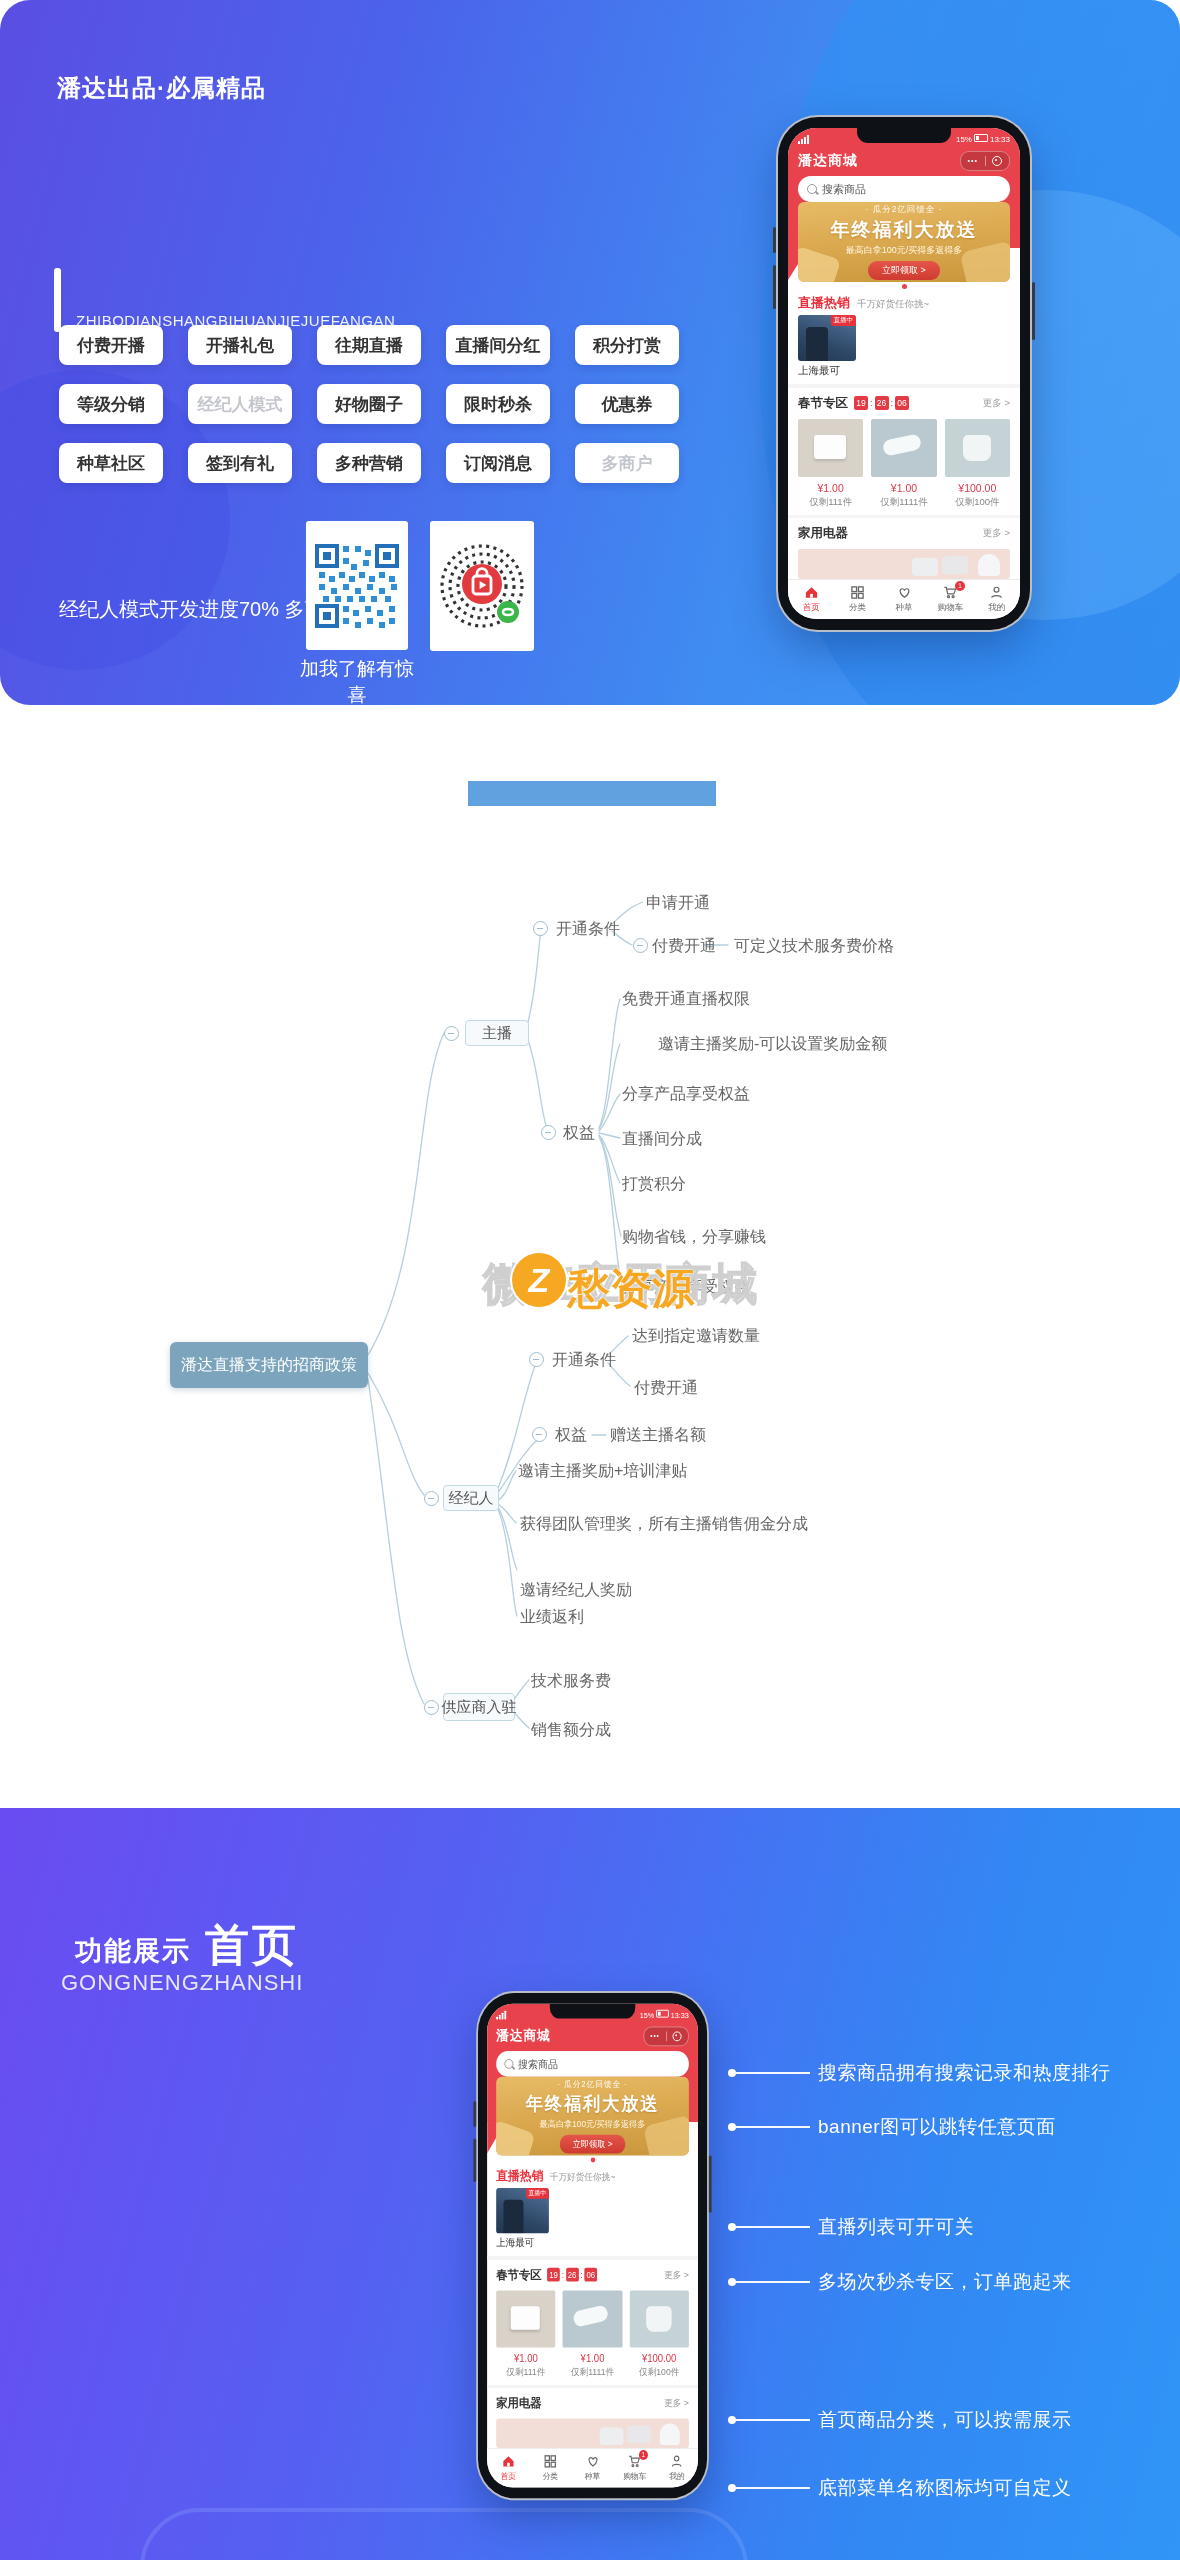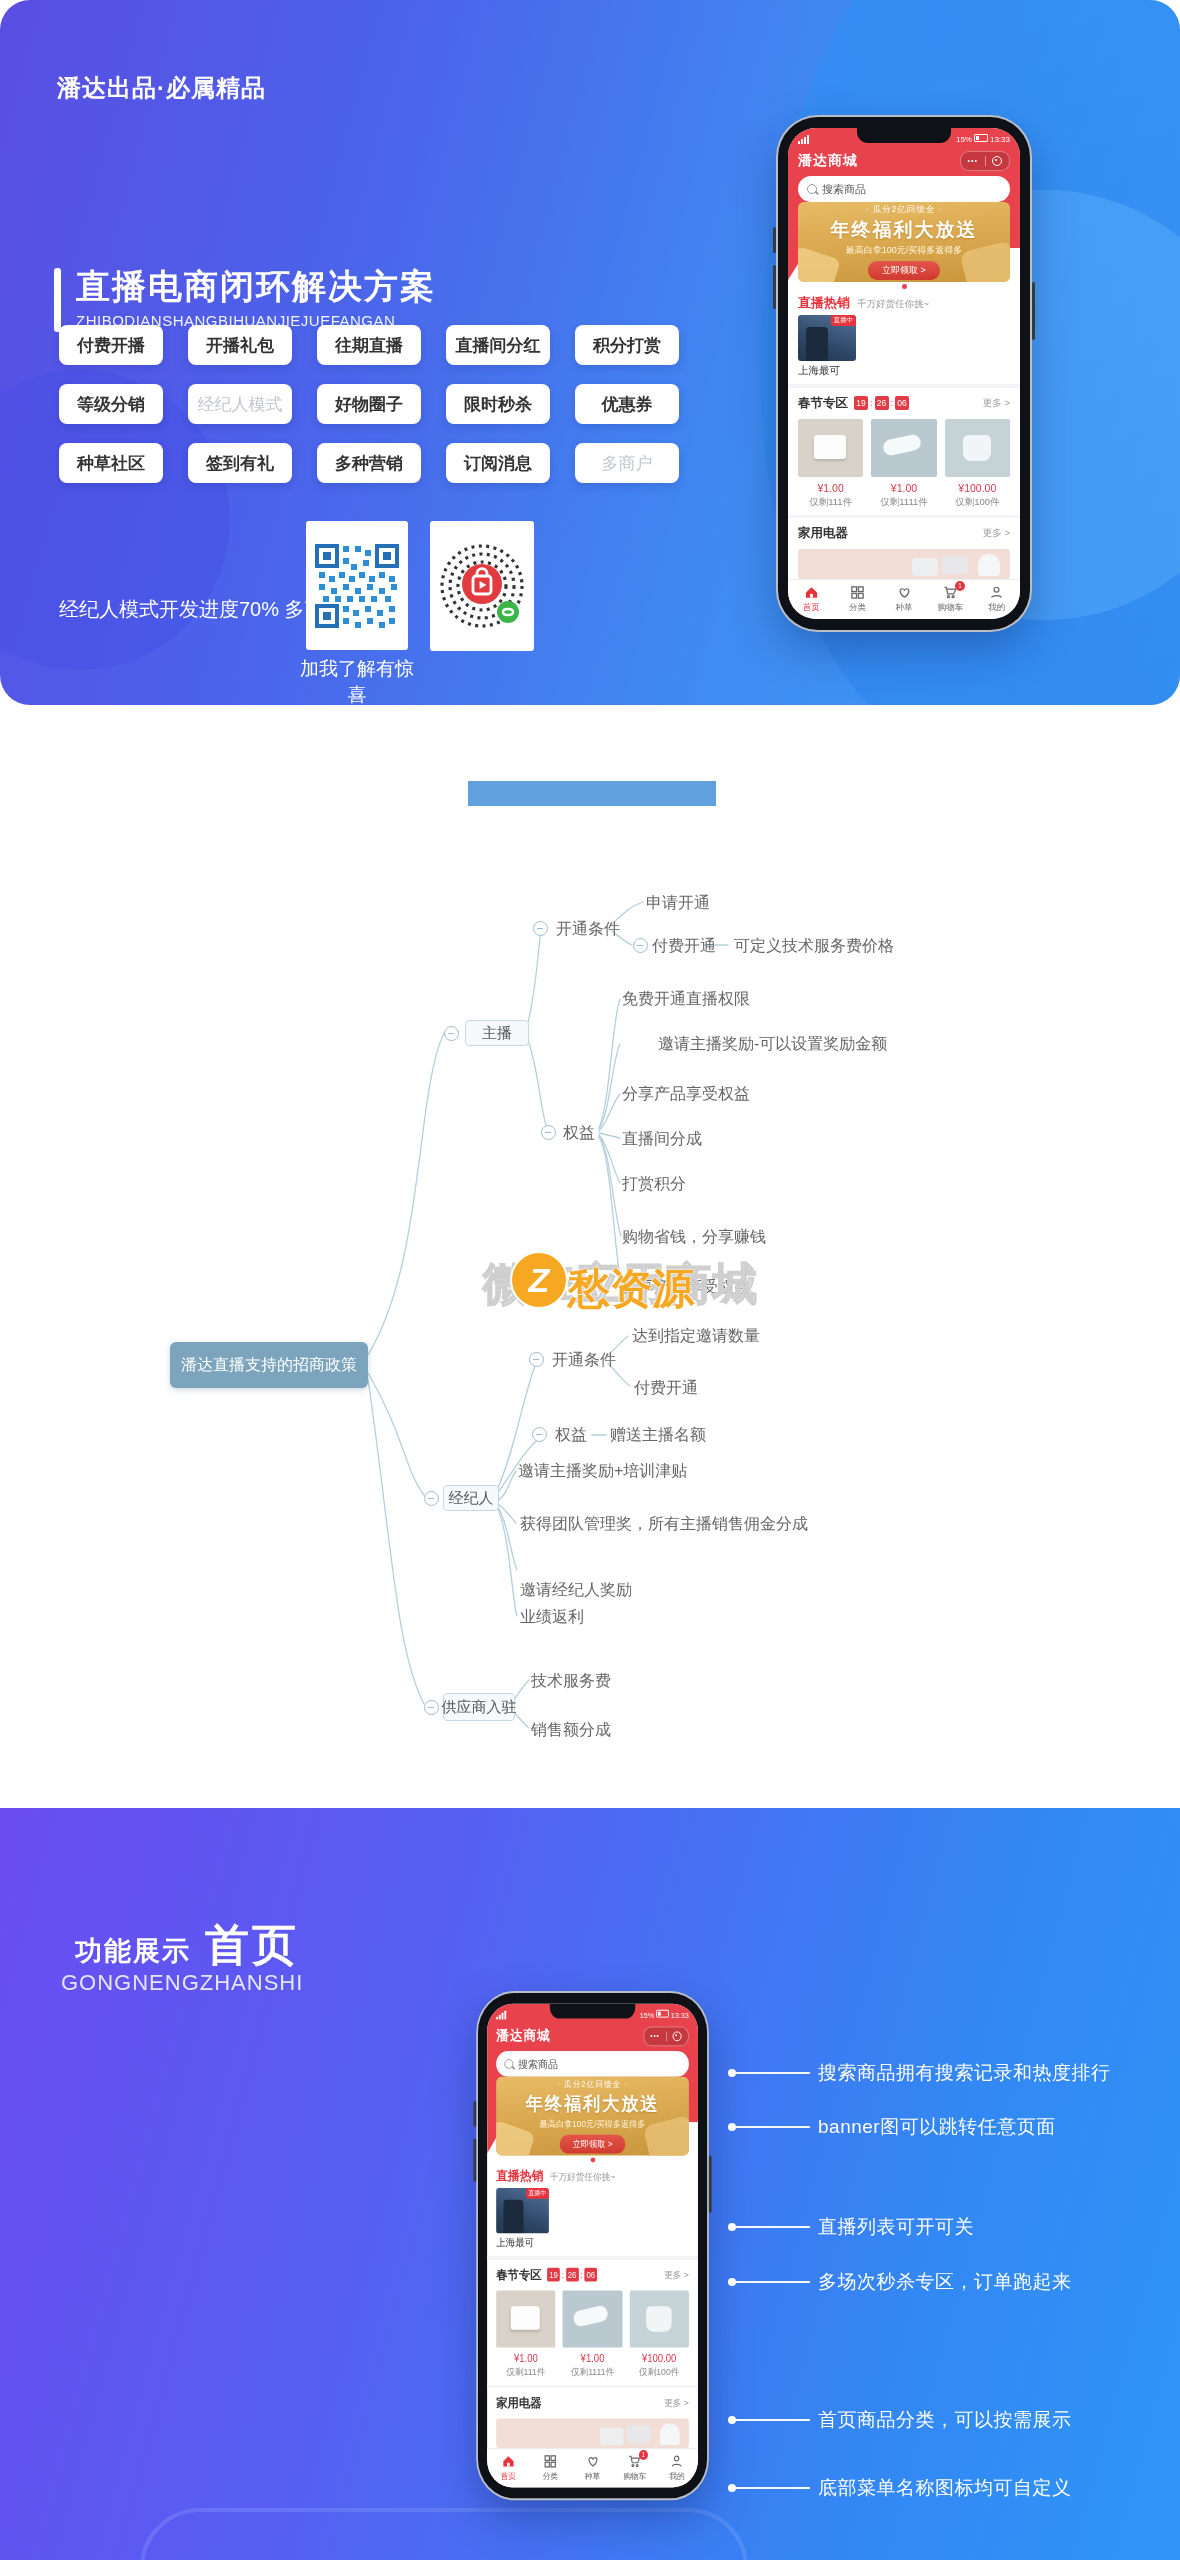--- a/index.html
+++ b/index.html
@@ -16,21 +16,21 @@
   .hero-circle2{position:absolute;left:-70px;top:370px;width:300px;height:300px;border-radius:50%;
                 background:rgba(64,72,230,.30);}
   .brand{position:absolute;left:57px;top:72px;color:#fff;font-size:24px;font-weight:bold;letter-spacing:1px;}
   .title-bar{position:absolute;left:54px;top:268px;width:7px;height:64px;background:#fff;border-radius:3px;}
   .hero-title{position:absolute;left:76px;top:264px;color:#fff;font-size:34px;font-weight:bold;letter-spacing:2px;}
   .hero-sub{position:absolute;left:76px;top:312px;color:rgba(255,255,255,.92);font-size:15px;letter-spacing:.5px;}
   .features{position:absolute;left:59px;top:325px;width:618px;display:grid;
             grid-template-columns:repeat(5,104px);grid-auto-rows:40px;column-gap:25px;row-gap:19px;}
   .feat-btn{background:#fff;border:none;border-radius:8px;font-size:17px;font-weight:bold;color:#333;
             font-family:inherit;box-shadow:0 3px 8px rgba(20,40,120,.18);cursor:pointer;}
-  .feat-btn.muted{color:#c3c6cc;font-weight:normal;}
+  .feat-btn.muted{color:#c3c6cc;font-weight:bold;}
   .progress-text{position:absolute;left:59px;top:596px;color:#fff;font-size:20px;}
   .qr1{position:absolute;left:306px;top:521px;width:102px;height:129px;background:#fff;border-radius:3px;
        display:flex;align-items:center;justify-content:center;}
   .qr2{position:absolute;left:430px;top:521px;width:104px;height:130px;background:#fff;border-radius:3px;
        display:flex;align-items:center;justify-content:center;}
   .qr-caption{position:absolute;left:292px;top:656px;width:130px;text-align:center;color:#fff;font-size:19px;}
 
   
   .phone{width:252px;height:513px;background:#0e1116;border-radius:40px;position:relative;
          box-shadow:0 0 0 2px #b9bfc8,0 18px 45px rgba(10,30,90,.35);padding:11px 10px;box-sizing:border-box;}
@@ -153,21 +153,20 @@
 </style>
 </head>
 <body>
 
 <div class="hero">
   <div class="hero-blob"></div>
   <div class="hero-circle"></div>
   <div class="hero-circle2"></div>
   <div class="brand">潘达出品·必属精品</div>
   <div class="title-bar"></div>
-  <div class="hero-title">直播电商闭环解决方案</div>
   <div class="hero-sub">ZHIBODIANSHANGBIHUANJIEJUEFANGAN</div>
   <div class="features">
     <button class="feat-btn">付费开播</button>
     <button class="feat-btn">开播礼包</button>
     <button class="feat-btn">往期直播</button>
     <button class="feat-btn">直播间分红</button>
     <button class="feat-btn">积分打赏</button>
     <button class="feat-btn">等级分销</button>
     <button class="feat-btn muted">经纪人模式</button>
     <button class="feat-btn">好物圈子</button>

